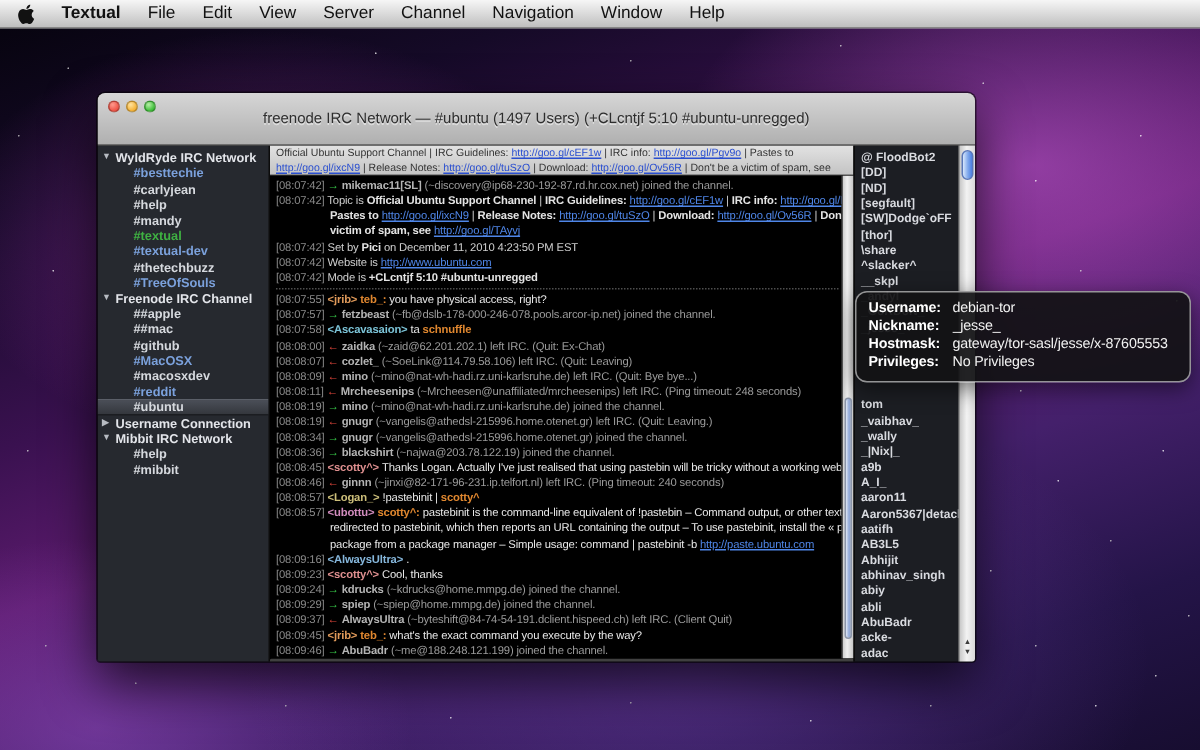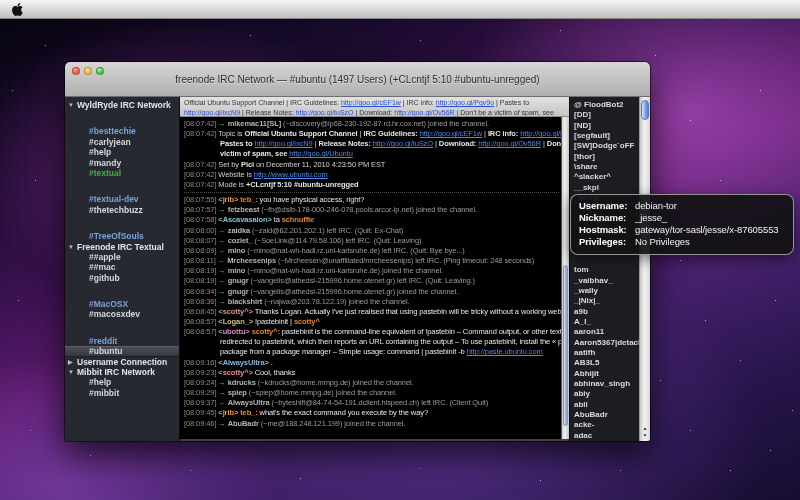--- a/index.html
+++ b/index.html
@@ -59,21 +59,21 @@
   .light.green { background:radial-gradient(circle at 35% 30%, #b8efa8, #3fbf3a 70%); }
 
   .winbody { display:flex; height:361px; }
 
   
   .sidebar { width:115px; background:#26292f; border-right:1px solid #0c0c0c; padding-top:3px; overflow:hidden; }
   .srow { height:10.4px; line-height:10.4px; font-size:8.5px; font-weight:bold; white-space:nowrap; overflow:hidden; }
   .srow .tri { display:inline-block; width:9px; margin-left:3px; color:#b7bbc2; font-size:6px; vertical-align:top; }
   .srow.header { color:#e3e5ea; }
   .srow.chan { padding-left:24px; }
-  .c-white { color:#d6d9de; } .c-blue { color:#7ba1dc;margin-top:16px; } .c-green { color:#3fb142; }
+  .c-white { color:#d6d9de; } .c-blue { color:#7ba1dc; } .c-green { color:#3fb142; }
   .srow.selected {
     background:linear-gradient(#4a4e57,#34373d);
     border-top:1px solid #5b5f68; border-bottom:1px solid #1b1d21;
     height:10.4px; line-height:8.4px;
   }
 
   
   .main { flex:1; display:flex; flex-direction:column; min-width:0; }
   .topicbar {
     height:20px; background:linear-gradient(#e2e2e2,#c4c4c4);
@@ -139,20 +139,21 @@
 
 <div class="desktop">
   <div class="stars"></div>
 
   <div class="menubar">
     <span class="apple">
       <svg width="11" height="13" viewBox="0 0 17 20">
           <path fill="#111" d="M14.1 10.6c0-2.6 2.1-3.8 2.2-3.9-1.2-1.8-3.1-2-3.8-2-1.6-.2-3.1 1-3.9 1-.8 0-2-1-3.4-1-1.7 0-3.3 1-4.2 2.6-1.8 3.1-.5 7.7 1.3 10.2.9 1.2 1.9 2.6 3.2 2.5 1.3-.1 1.8-.8 3.3-.8 1.5 0 2 .8 3.4.8 1.4 0 2.3-1.2 3.1-2.5.7-1 1.2-2.2 1.4-2.8-.1 0-2.6-1-2.6-4.1zM11.6 3c.7-.9 1.2-2 1.1-3-1 0-2.2.7-2.9 1.5-.6.7-1.2 1.9-1.1 3 1.1.1 2.2-.6 2.9-1.5z"></path>
         </svg>
     </span>
+    <span id="menu-items"><span class="menu-item app">Textual</span><span class="menu-item">File</span><span class="menu-item">Edit</span><span class="menu-item">View</span><span class="menu-item">Server</span><span class="menu-item">Channel</span><span class="menu-item">Navigation</span><span class="menu-item">Window</span><span class="menu-item">Help</span></span>
   </div>
 
   <div class="window">
     <div class="titlebar">
       <span class="lights">
         <span class="light red"></span>
         <span class="light yellow"></span>
         <span class="light green"></span>
       </span>
       <span class="title">freenode IRC Network — #ubuntu (1497 Users) (+CLcntjf 5:10 #ubuntu-unregged)</span>
@@ -163,21 +164,21 @@
       <div class="sidebar" id="sidebar">
           <div class="srow header"><span class="tri">▼</span><span>WyldRyde IRC Network</span></div>
           <div class="srow chan c-blue">#besttechie</div>
           <div class="srow chan c-white">#carlyjean</div>
           <div class="srow chan c-white">#help</div>
           <div class="srow chan c-white">#mandy</div>
           <div class="srow chan c-green">#textual</div>
           <div class="srow chan c-blue">#textual-dev</div>
           <div class="srow chan c-white">#thetechbuzz</div>
           <div class="srow chan c-blue">#TreeOfSouls</div>
-          <div class="srow header"><span class="tri">▼</span><span>Freenode IRC Textual</span></div>
+          <div class="srow header"><span class="tri">▼</span><span>Freenode IRC Channel</span></div>
           <div class="srow chan c-white">##apple</div>
           <div class="srow chan c-white">##mac</div>
           <div class="srow chan c-white">#github</div>
           <div class="srow chan c-blue">#MacOSX</div>
           <div class="srow chan c-white">#macosxdev</div>
           <div class="srow chan c-blue">#reddit</div>
           <div class="srow chan c-white selected">#ubuntu</div>
           <div class="srow header"><span class="tri">▶</span><span>Username Connection</span></div>
           <div class="srow header"><span class="tri">▼</span><span>Mibbit IRC Network</span></div>
           <div class="srow chan c-white">#help</div>
@@ -185,37 +186,38 @@
         </div>
 
       <div class="main">
         <div class="topicbar" id="topicbar"><span>Official Ubuntu Support Channel | IRC Guidelines: </span><span class="lk">http://goo.gl/cEF1w</span><span> | IRC info: </span><span class="lk">http://goo.gl/Pgv9o</span><span> | Pastes to </span><span class="lk">http://goo.gl/ixcN9</span><span> | Release Notes: </span><span class="lk">http://goo.gl/tuSzO</span><span> | Download: </span><span class="lk">http://goo.gl/Ov56R</span><span> | Don't be a victim of spam, see </span></div>
 
         <div class="chatwrap">
           <div class="chat" id="chat">
               <div class="line"><span class="sg-t">[08:07:42] </span><span class="sg-j">→ </span><span class="sg-ng">mikemac11[SL] </span><span class="sg-g">(~discovery@ip68-230-192-87.rd.hr.cox.net) joined the channel.</span></div>
               <div class="line"><span class="sg-t">[08:07:42] </span><span class="sg-i">Topic is </span><span class="sg-ib">Official Ubuntu Support Channel</span><span class="sg-i"> | </span><span class="sg-ib">IRC Guidelines: </span><span class="sg-lk">http://goo.gl/cEF1w</span><span class="sg-i"> | </span><span class="sg-ib">IRC info: </span><span class="sg-lk">http://goo.gl/Pgv9o</span></div>
               <div class="line cont"><span class="sg-ib">Pastes to </span><span class="sg-lk">http://goo.gl/ixcN9</span><span class="sg-i"> | </span><span class="sg-ib">Release Notes: </span><span class="sg-lk">http://goo.gl/tuSzO</span><span class="sg-i"> | </span><span class="sg-ib">Download: </span><span class="sg-lk">http://goo.gl/Ov56R</span><span class="sg-i"> | </span><span class="sg-ib">Don't be a</span></div>
-              <div class="line cont"><span class="sg-ib">victim of spam, see </span><span class="sg-lk">http://goo.gl/Ubuntu</span></div>
+              <div class="line cont"><span class="sg-ib">victim of spam, see </span><span class="sg-lk">http://goo.gl/TAyvj</span></div>
               <div class="line"><span class="sg-t">[08:07:42] </span><span class="sg-i">Set by </span><span class="sg-ib">Pici</span><span class="sg-i"> on December 11, 2010 4:23:50 PM EST</span></div>
               <div class="line"><span class="sg-t">[08:07:42] </span><span class="sg-i">Website is </span><span class="sg-lk">http://www.ubuntu.com</span></div>
               <div class="line"><span class="sg-t">[08:07:42] </span><span class="sg-i">Mode is </span><span class="sg-ib">+CLcntjf 5:10 #ubuntu-unregged</span></div>
               <div class="sep"></div>
               <div class="line"><span class="sg-t">[08:07:55] </span><span class="sg-n" style="color: rgb(224, 154, 90);">&lt;jrib&gt; </span><span class="sg-m">teb_:</span><span class="sg-x"> you have physical access, right?</span></div>
               <div class="line"><span class="sg-t">[08:07:57] </span><span class="sg-j">→ </span><span class="sg-ng">fetzbeast </span><span class="sg-g">(~fb@dslb-178-000-246-078.pools.arcor-ip.net) joined the channel.</span></div>
               <div class="line"><span class="sg-t">[08:07:58] </span><span class="sg-n" style="color: rgb(124, 196, 216);">&lt;Ascavasaion&gt; </span><span class="sg-x">ta </span><span class="sg-m">schnuffle</span></div>
               <div class="line"><span class="sg-t">[08:08:00] </span><span class="sg-l">← </span><span class="sg-ng">zaidka </span><span class="sg-g">(~zaid@62.201.202.1) left IRC. (Quit: Ex-Chat)</span></div>
               <div class="line"><span class="sg-t">[08:08:07] </span><span class="sg-l">← </span><span class="sg-ng">cozlet_ </span><span class="sg-g">(~SoeLink@114.79.58.106) left IRC. (Quit: Leaving)</span></div>
               <div class="line"><span class="sg-t">[08:08:09] </span><span class="sg-l">← </span><span class="sg-ng">mino </span><span class="sg-g">(~mino@nat-wh-hadi.rz.uni-karlsruhe.de) left IRC. (Quit: Bye bye...)</span></div>
               <div class="line"><span class="sg-t">[08:08:11] </span><span class="sg-l">← </span><span class="sg-ng">Mrcheesenips </span><span class="sg-g">(~Mrcheesen@unaffiliated/mrcheesenips) left IRC. (Ping timeout: 248 seconds)</span></div>
               <div class="line"><span class="sg-t">[08:08:19] </span><span class="sg-j">→ </span><span class="sg-ng">mino </span><span class="sg-g">(~mino@nat-wh-hadi.rz.uni-karlsruhe.de) joined the channel.</span></div>
               <div class="line"><span class="sg-t">[08:08:19] </span><span class="sg-l">← </span><span class="sg-ng">gnugr </span><span class="sg-g">(~vangelis@athedsl-215996.home.otenet.gr) left IRC. (Quit: Leaving.)</span></div>
               <div class="line"><span class="sg-t">[08:08:34] </span><span class="sg-j">→ </span><span class="sg-ng">gnugr </span><span class="sg-g">(~vangelis@athedsl-215996.home.otenet.gr) joined the channel.</span></div>
               <div class="line"><span class="sg-t">[08:08:36] </span><span class="sg-j">→ </span><span class="sg-ng">blackshirt </span><span class="sg-g">(~najwa@203.78.122.19) joined the channel.</span></div>
               <div class="line"><span class="sg-t">[08:08:45] </span><span class="sg-n" style="color: rgb(222, 143, 143);">&lt;scotty^&gt; </span><span class="sg-x">Thanks Logan.  Actually I've just realised that using pastebin will be tricky without a working web browser.</span></div>
+              <div class="line"><span class="sg-t">[08:08:46] </span><span class="sg-l">← </span><span class="sg-ng">ginnn </span><span class="sg-g">(~jinxi@82-171-96-231.ip.telfort.nl) left IRC. (Ping timeout: 240 seconds)</span></div>
               <div class="line"><span class="sg-t">[08:08:57] </span><span class="sg-n" style="color: rgb(205, 191, 122);">&lt;Logan_&gt; </span><span class="sg-x">!pastebinit | </span><span class="sg-m">scotty^</span></div>
               <div class="line"><span class="sg-t">[08:08:57] </span><span class="sg-n" style="color: rgb(210, 140, 190);">&lt;ubottu&gt; </span><span class="sg-m">scotty^:</span><span class="sg-x"> pastebinit is the command-line equivalent of !pastebin – Command output, or other text can be</span></div>
               <div class="line cont"><span class="sg-x">redirected to pastebinit, which then reports an URL containing the output – To use pastebinit, install the « pastebinit »</span></div>
               <div class="line cont"><span class="sg-x">package from a package manager – Simple usage: command | pastebinit -b </span><span class="sg-lk">http://paste.ubuntu.com</span></div>
               <div class="line"><span class="sg-t">[08:09:16] </span><span class="sg-n" style="color: rgb(134, 183, 220);">&lt;AlwaysUltra&gt; </span><span class="sg-x">.</span></div>
               <div class="line"><span class="sg-t">[08:09:23] </span><span class="sg-n" style="color: rgb(222, 143, 143);">&lt;scotty^&gt; </span><span class="sg-x">Cool, thanks</span></div>
               <div class="line"><span class="sg-t">[08:09:24] </span><span class="sg-j">→ </span><span class="sg-ng">kdrucks </span><span class="sg-g">(~kdrucks@home.mmpg.de) joined the channel.</span></div>
               <div class="line"><span class="sg-t">[08:09:29] </span><span class="sg-j">→ </span><span class="sg-ng">spiep </span><span class="sg-g">(~spiep@home.mmpg.de) joined the channel.</span></div>
               <div class="line"><span class="sg-t">[08:09:37] </span><span class="sg-l">← </span><span class="sg-ng">AlwaysUltra </span><span class="sg-g">(~byteshift@84-74-54-191.dclient.hispeed.ch) left IRC. (Client Quit)</span></div>
               <div class="line"><span class="sg-t">[08:09:45] </span><span class="sg-n" style="color: rgb(224, 154, 90);">&lt;jrib&gt; </span><span class="sg-m">teb_:</span><span class="sg-x"> what's the exact command you execute by the way?</span></div>

